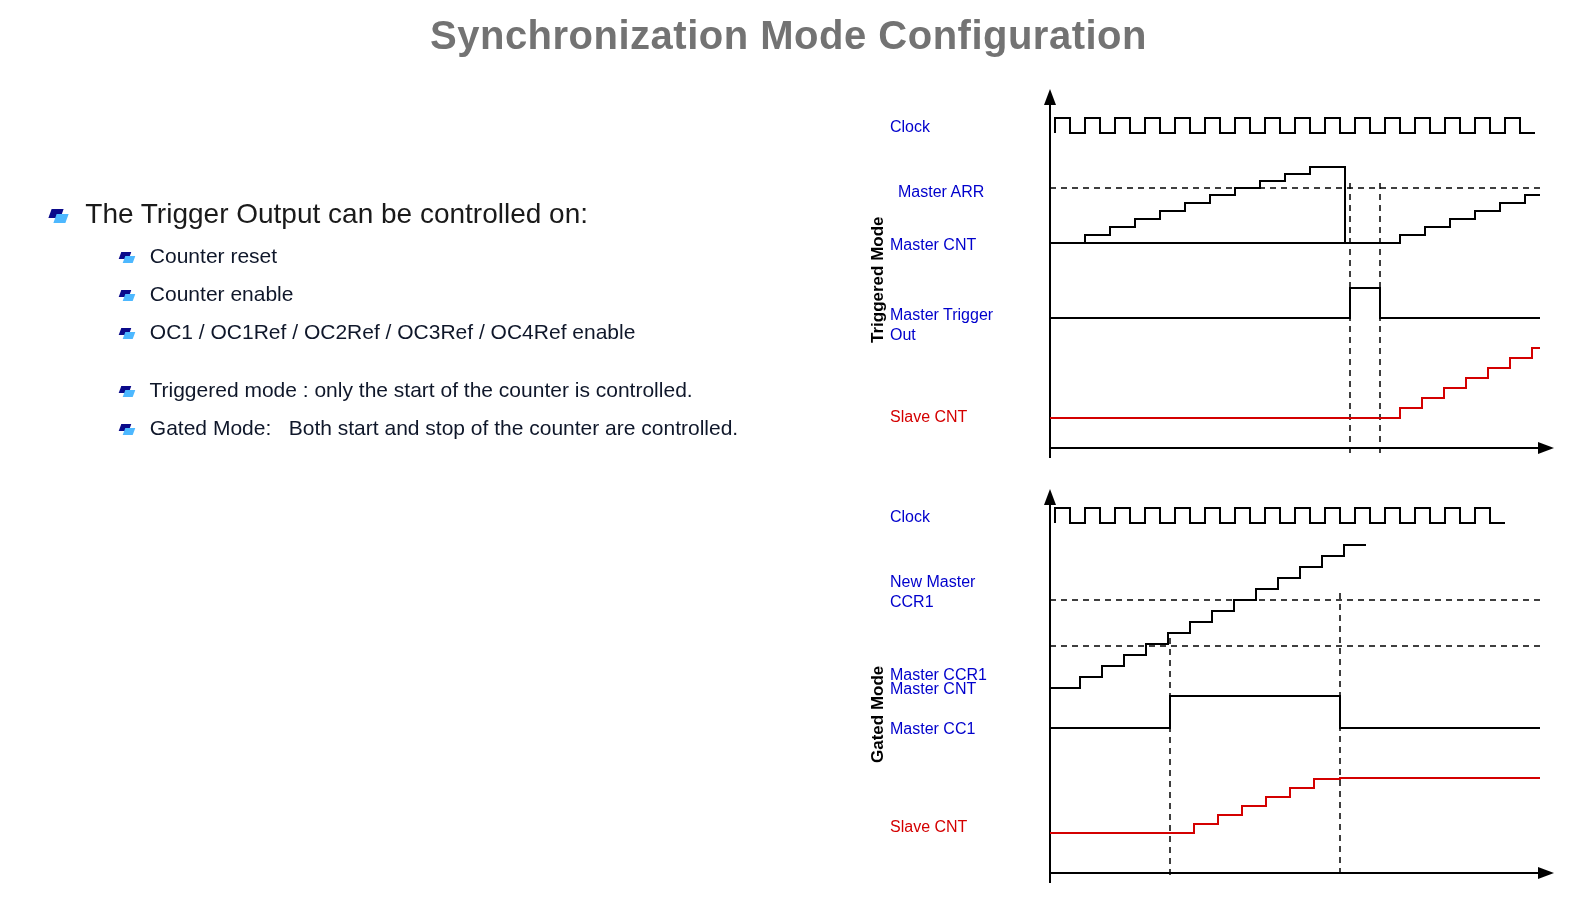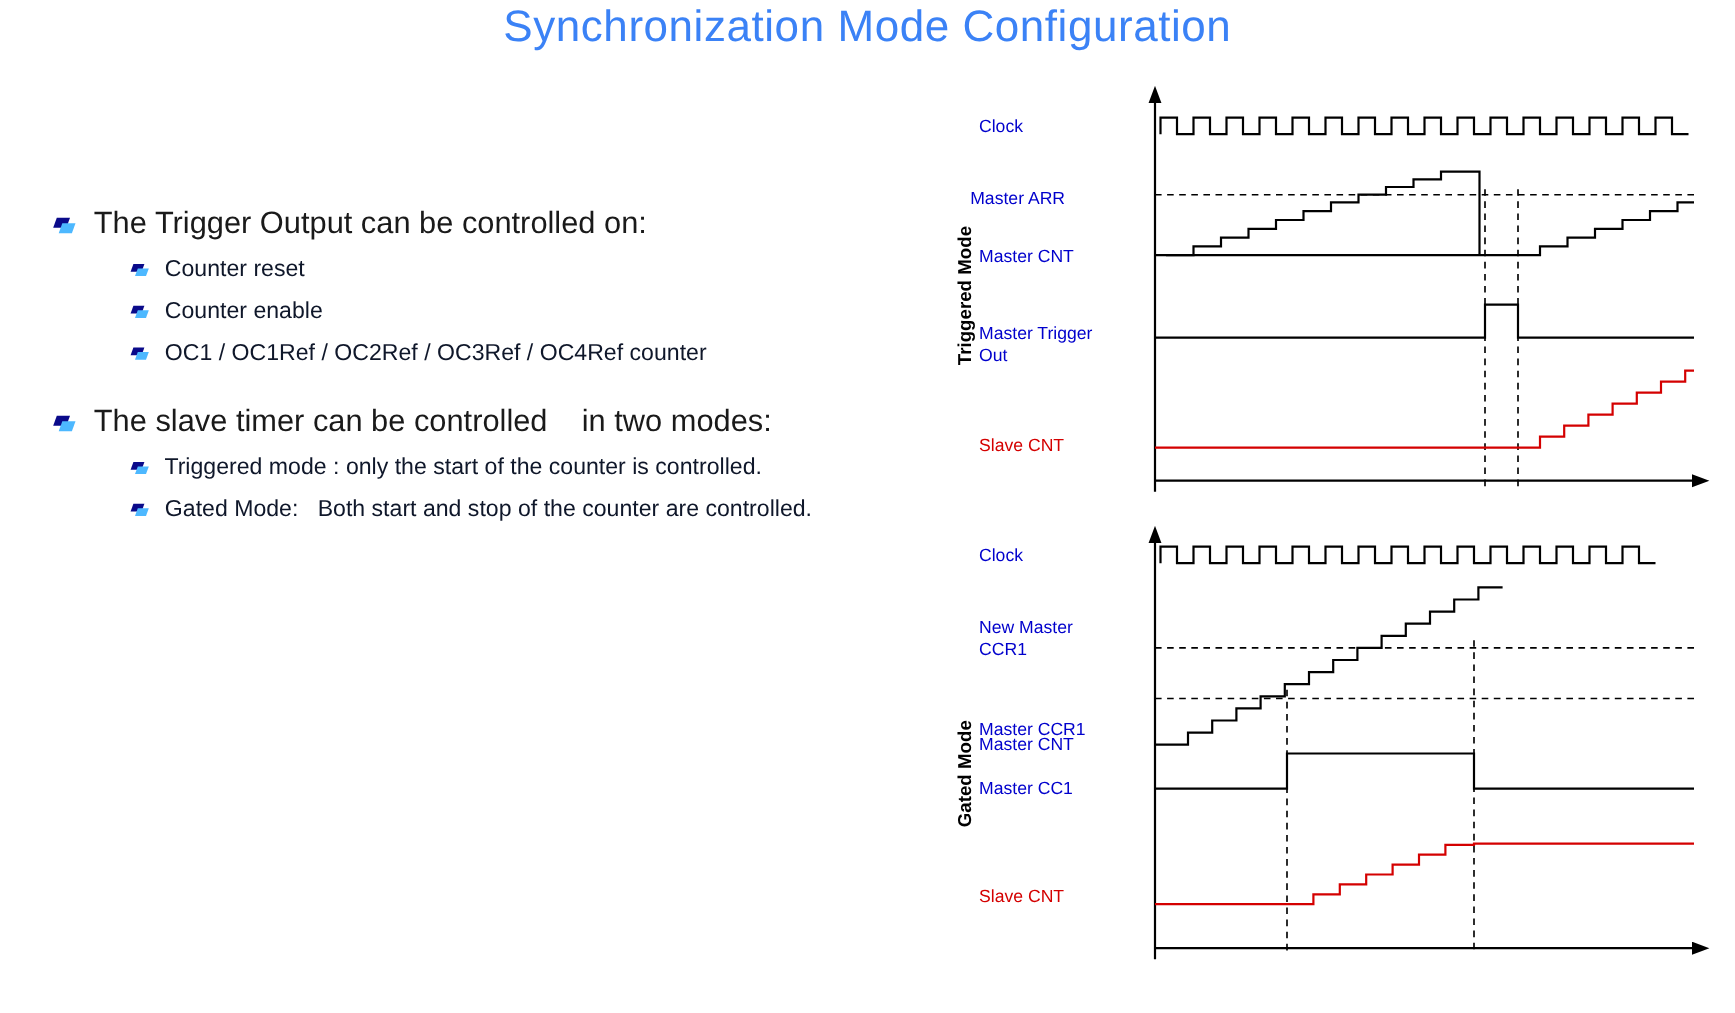--- a/index.html
+++ b/index.html
@@ -6,24 +6,24 @@
   body {
     font-family: Verdana, Arial, sans-serif;
     background: #fff;
     width: 1577px;
     height: 921px;
     position: relative;
     overflow: hidden;
   }
   .title {
     text-align: center;
-    color: #3b82f6;
-    font-weight: normal;
+    color: #737373;
+    font-weight: bold;
     font-size: 40px;
-    padding-top: 2px;
+    padding-top: 13px;
     padding-bottom: 30px;
     letter-spacing: 0.5px;
   }
   .content {
     display: flex;
     padding: 0 20px;
   }
   .left {
     width: 830px;
     padding-top: 110px;
@@ -122,48 +122,44 @@
       <div class="sub-item">
         <span class="bullet-icon small"></span>
         <span>Counter reset</span>
       </div>
       <div class="sub-item">
         <span class="bullet-icon small"></span>
         <span>Counter enable</span>
       </div>
       <div class="sub-item">
         <span class="bullet-icon small"></span>
-        <span>OC1 / OC1Ref / OC2Ref / OC3Ref / OC4Ref counter</span>
-      </div>
-    </div>
-
-    <div class="top-level">
-      <span class="bullet-icon"></span>
-      <span>The slave timer can be controlled &nbsp;&nbsp; in two modes:</span>
-    </div>
+        <span>OC1 / OC1Ref / OC2Ref / OC3Ref / OC4Ref enable</span>
+      </div>
+    </div>
+
     <div class="sub-list">
       <div class="sub-item justify">
         <span class="bullet-icon small"></span>
         <span>Triggered mode : only the start of the counter is controlled.</span>
       </div>
       <div class="sub-item justify">
         <span class="bullet-icon small"></span>
         <span> Gated Mode:&nbsp;&nbsp; Both start and stop of the counter are controlled.</span>
       </div>
     </div>
 
   </div>
 
   <div class="right">
 
     <div class="diagram-block" style="height:380px;">
       <div class="vlabel" style="left:18px; top:255px;">Triggered Mode</div>
 
       <div class="sig-label" style="left:40px; top:30px;">Clock</div>
-      <div class="sig-label" style="left:32px; top:95px;">Master ARR</div>
+      <div class="sig-label" style="left:48px; top:95px;">Master ARR</div>
       <div class="sig-label" style="left:40px; top:148px;">Master CNT</div>
       <div class="sig-label" style="left:40px; top:218px;">Master Trigger</div>
       <div class="sig-label" style="left:40px; top:238px;">Out</div>
       <div class="sig-label red" style="left:40px; top:320px;">Slave CNT</div>
 
       <svg width="520" height="380" style="position:absolute; left:190px; top:0;">
         <defs>
           <marker id="ah1" markerWidth="10" markerHeight="10" refX="6" refY="3" orient="auto">
             <path d="M0,0 L0,6 L8,3 z" fill="#000"></path>
           </marker>

